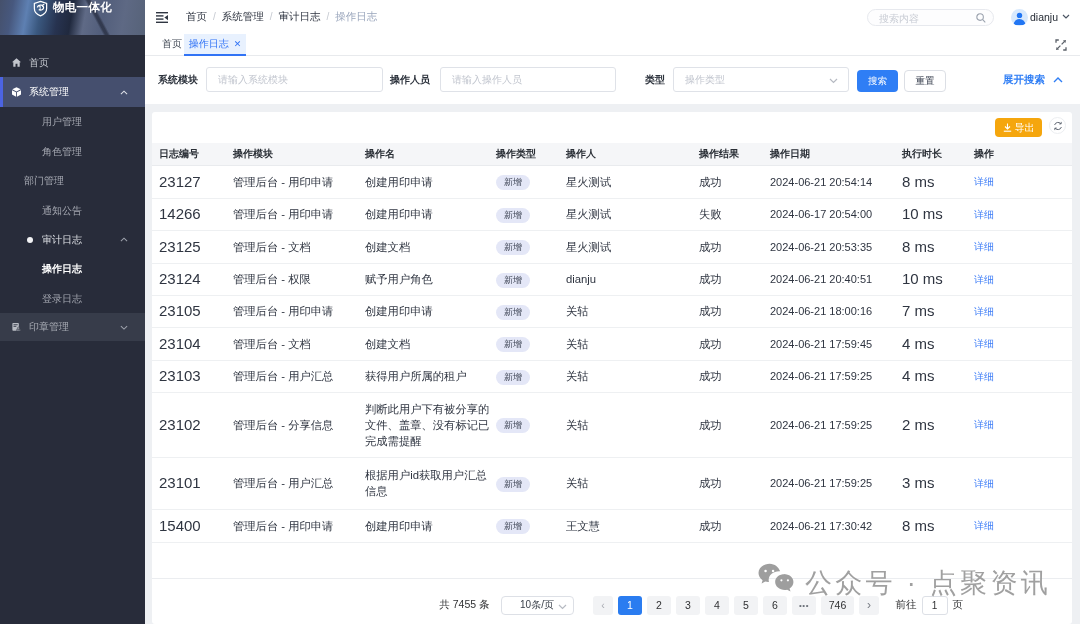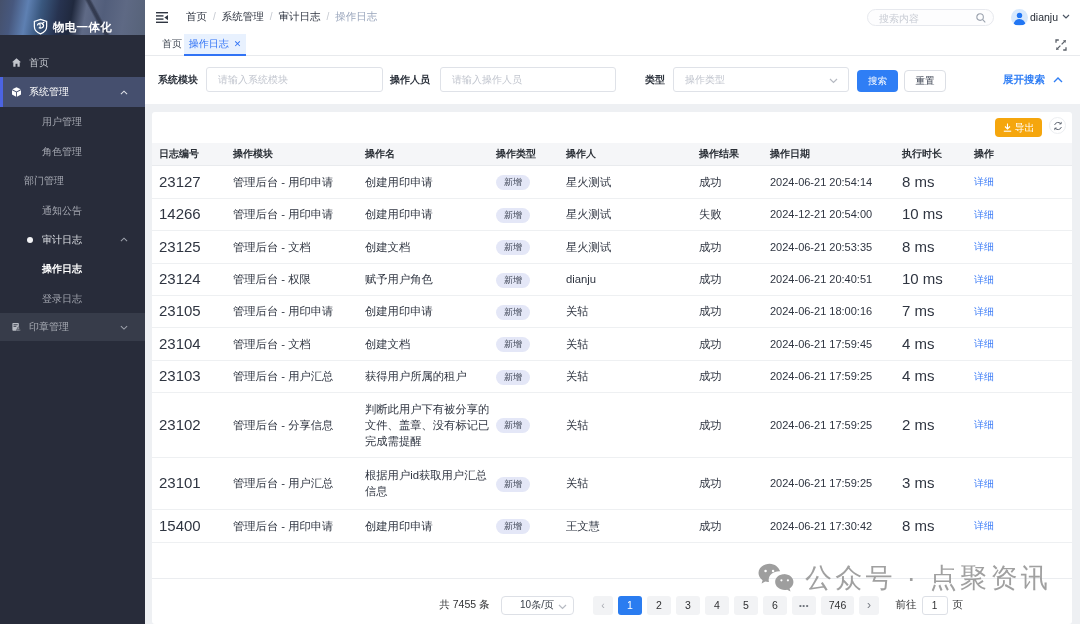--- a/index.html
+++ b/index.html
@@ -5,21 +5,21 @@
 * { margin:0; padding:0; box-sizing:border-box; }
 html,body { width:1080px; height:624px; overflow:hidden; font-family:"Liberation Sans",sans-serif; }
 body { background:#eef0f3; position:relative; }
 
 
 .sidebar { position:absolute; left:0; top:0; width:145px; height:624px; background:#282c3a; z-index:5; }
 .logo { position:absolute; left:0; top:0; width:145px; height:35px;
   background:
     linear-gradient(62deg, rgba(0,0,0,0) 63%, rgba(36,42,60,.7) 64.5%, rgba(36,42,60,.7) 66%, rgba(0,0,0,0) 67.5%),
     linear-gradient(100deg, #45506b 0%, #47587e 9%, #5e80b2 19%, #3a587f 28%, #273350 40%, #20293e 49%, #5f6a86 58%, #525e7b 70%, #5e6984 84%, #566278 100%);
-  color:#fff; display:flex; align-items:flex-end; }
+  color:#fff; display:flex; align-items:flex-start; }
 .logo svg { margin-left:33px; }
 .logo .ltxt { font-size:11.5px; font-weight:700; letter-spacing:.3px; margin-left:5px; }
 .menu-item { position:absolute; left:0; width:145px; height:29px; display:flex; align-items:center; color:#a6a9b2; font-size:10px; }
 .menu-item .mi-ic { width:9px; margin-left:12px; margin-right:8px; display:flex; }
 .m-home { top:48px; color:#c3c6cd; }
 .m-sys { top:77px; height:30px; background:#454f6e; border-left:3px solid #4c64e2; color:#ffffff; }
 .m-sys .mi-ic { margin-left:9px; }
 .sub { padding-left:42px; }
 .m-u1 { top:107px;text-align:right; }
 .m-u2 { top:137px; }
@@ -90,21 +90,21 @@
 .pgsel { width:73px; height:19px; border:1px solid #dde0e6; border-radius:4px; display:flex; align-items:center; justify-content:center; font-size:10px; color:#3a404a; position:relative; margin-right:17px; }
 .pgsel svg { position:absolute; right:6px; top:7px; }
 .pbtn { min-width:24px; height:19px; background:#f2f3f5; border-radius:3px; display:flex; align-items:center; justify-content:center; margin:0 2.5px; font-size:10.5px; color:#303133; }
 .pbtn.arrow { color:#a8abb2; min-width:20px; }
 .pbtn.on { background:#2a7cf0; color:#fff; }
 .pbtn.wide { min-width:33px; }
 .goto { margin-left:14px; display:flex; align-items:center; gap:5px; }
 .goto .gin { width:26px; height:19px; border:1px solid #dde0e6; border-radius:3px; display:flex; align-items:center; justify-content:center; font-size:10px; }
 
 
-.wm { position:absolute; left:755px; top:562px; z-index:9; display:flex; align-items:flex-start; color:rgba(150,150,150,.9); }
+.wm { position:absolute; left:755px; top:562px; z-index:9; display:flex; align-items:flex-end; color:rgba(150,150,150,.9); }
 .wm .wtxt { font-size:27px; letter-spacing:3.3px; margin-left:8px; margin-top:3px; line-height:27px; }
 </style>
 </head>
 <body>
 
 <div class="topbar">
   <svg class="hamb" width="12" height="11" viewBox="0 0 12 11">
       <g fill="#2f3541">
         <rect x="0" y="0" width="12" height="1.4"></rect>
         <rect x="0" y="3.2" width="7.5" height="1.4"></rect>
@@ -217,21 +217,21 @@
           <td class="num">8 ms</td>
           <td><span class="lnk">详细</span></td>
         </tr>
     <tr style="height:32px">
           <td class="num">14266</td>
           <td>管理后台 - 用印申请</td>
           <td>创建用印申请</td>
           <td><span class="badge">新增</span></td>
           <td>星火测试</td>
           <td>失败</td>
-          <td class="date">2024-12-21 20:54:00</td>
+          <td class="date">2024-06-17 20:54:00</td>
           <td class="num">10 ms</td>
           <td><span class="lnk">详细</span></td>
         </tr>
     <tr style="height:33px">
           <td class="num">23125</td>
           <td>管理后台 - 文档</td>
           <td>创建文档</td>
           <td><span class="badge">新增</span></td>
           <td>星火测试</td>
           <td>成功</td>

